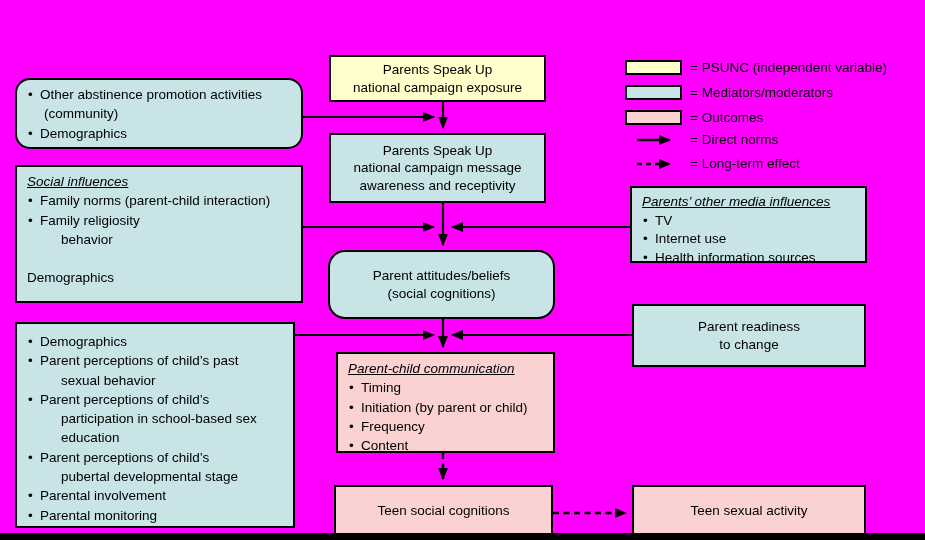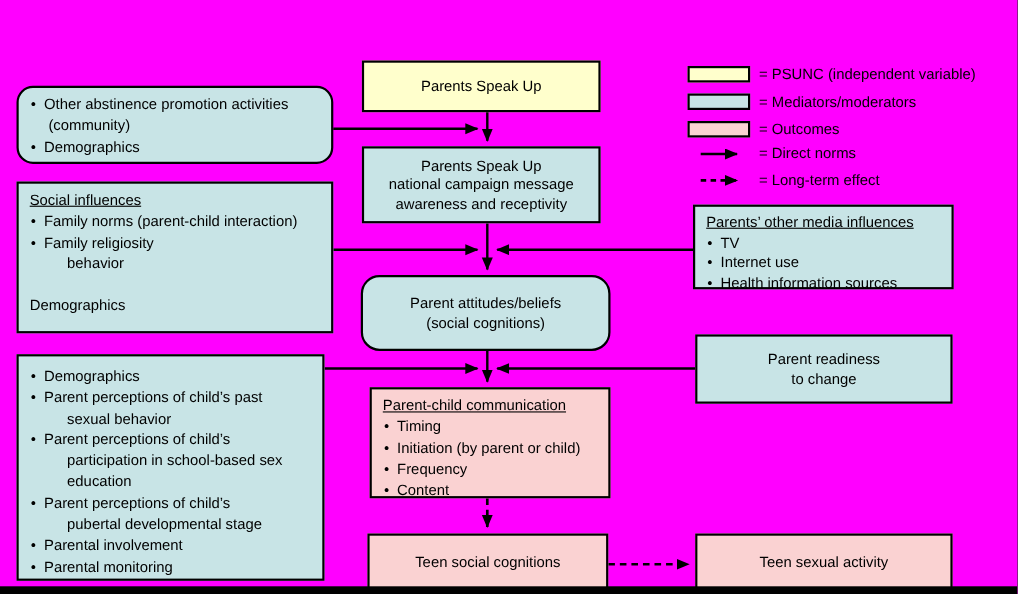--- a/index.html
+++ b/index.html
@@ -9,21 +9,21 @@
     font-family:"Liberation Sans",sans-serif;color:#000;
   }
   .connectors{position:absolute;left:0;top:0;width:925px;height:540px;pointer-events:none;}
   .bx{position:absolute;border:2px solid #000;box-sizing:border-box;font-size:13.5px;background:#fff;}
   .list{padding:5px 6px 5px 10px;line-height:19.3px;}
   .ctr{display:flex;flex-direction:column;justify-content:center;align-items:center;text-align:center;line-height:17.5px;}
   .ln{white-space:nowrap;}
   .blt{padding-left:13px;position:relative;}
   .blt::before{content:"\2022";position:absolute;left:1px;}
   .wrap{padding-left:34px;}
-  .und{text-decoration:underline;}
+  .und{text-decoration:underline;font-style:italic;}
   .gap{margin-top:19px;}
   .legend-row{position:absolute;display:flex;align-items:center;font-size:13.5px;white-space:nowrap;}
   .swatch{width:53px;height:11px;border:2px solid #000;margin-right:8px;flex:0 0 auto;}
   .leg-arrow{margin-right:8px;flex:0 0 auto;}
   .bottom-bar{position:absolute;left:0;top:533px;width:925px;height:7px;background:#000;}
 </style>
 </head>
 <body>
 
 <div class="canvas" style="background-color: rgb(255, 0, 255);">
@@ -41,20 +41,21 @@
     <line x1="630" y1="227" x2="452" y2="227" stroke="#000" stroke-width="2.2" marker-end="url(#ah)"></line>
     <line x1="443" y1="319" x2="443" y2="347" stroke="#000" stroke-width="2.2" marker-end="url(#ah)"></line>
     <line x1="295" y1="335" x2="434" y2="335" stroke="#000" stroke-width="2.2" marker-end="url(#ah)"></line>
     <line x1="632" y1="335" x2="452" y2="335" stroke="#000" stroke-width="2.2" marker-end="url(#ah)"></line>
     <line x1="443" y1="453" x2="443" y2="479" stroke="#000" stroke-width="2.4" stroke-dasharray="6,4.5" marker-end="url(#ah)"></line>
     <line x1="553" y1="513" x2="626" y2="513" stroke="#000" stroke-width="2.4" stroke-dasharray="6,4.5" marker-end="url(#ah)"></line>
   </svg>
 
   <div class="bx ctr" style="left: 329px; top: 55px; width: 217px; height: 47px; background-color: rgb(255, 255, 204);">
     <div class="ln">Parents Speak Up</div>
+    <div class="ln">national campaign exposure</div>
   </div>
 
   <div class="bx ctr" style="left: 329px; top: 133px; width: 217px; height: 70px; background-color: rgb(200, 228, 230);">
     <div class="ln">Parents Speak Up</div>
     <div class="ln">national campaign message</div>
     <div class="ln">awareness and receptivity</div>
   </div>
 
   <div class="bx list" style="left: 15px; top: 78px; width: 288px; height: 71px; background-color: rgb(200, 228, 230); border-radius: 15px;">
     <div class="ln blt">Other abstinence promotion activities</div>

